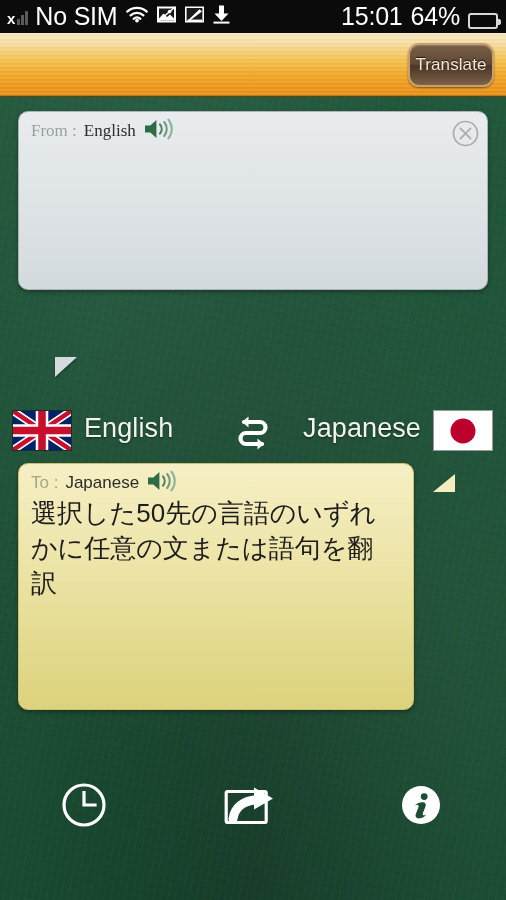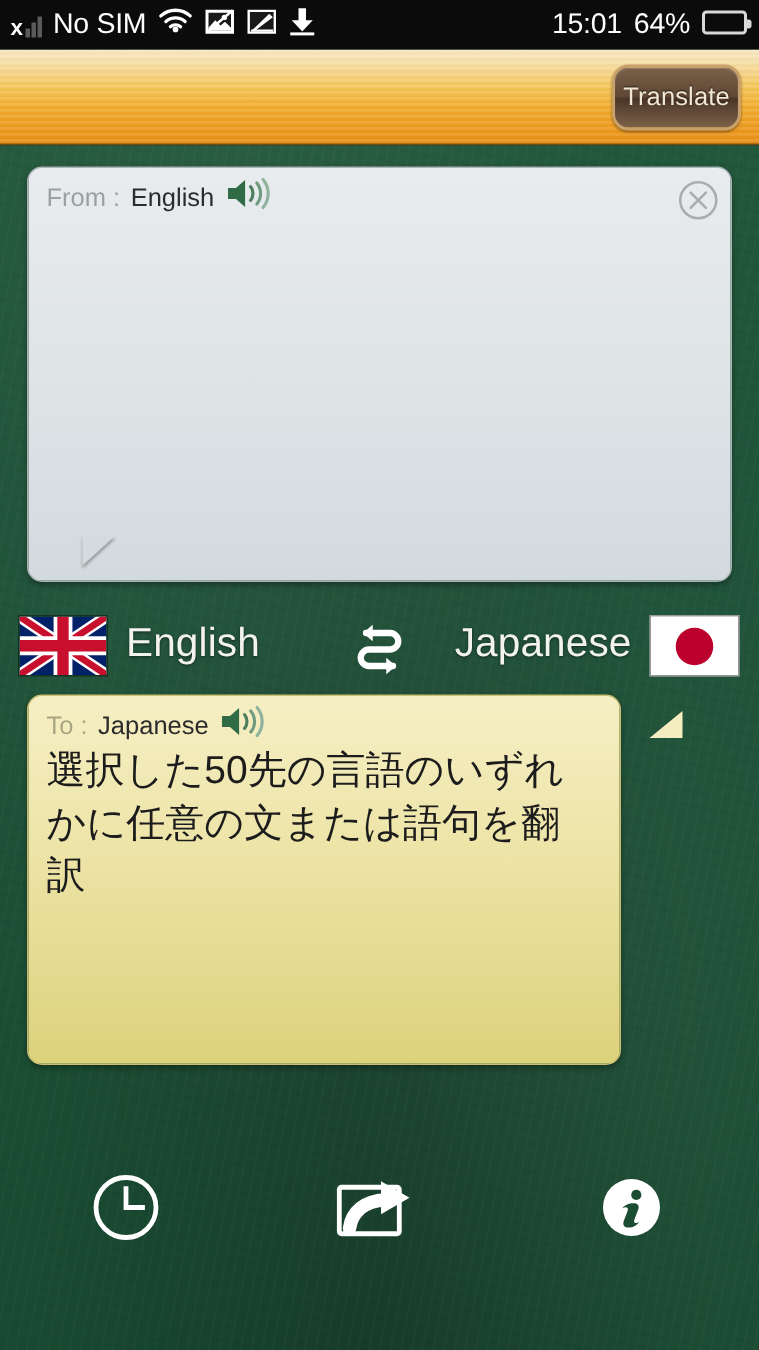--- a/index.html
+++ b/index.html
@@ -49,27 +49,27 @@
   }
   .sb-left {
     display: flex;
     align-items: center;
     padding-left: 7px;
     gap: 7px;
   }
   .sb-right {
     margin-left: auto;
     display: flex;
-    align-items: flex-start;
+    align-items: flex-end;
     gap: 8px;
     padding-right: 8px;
   }
   .sb-text {
     color: #fff;
-    font-size: 19px;
+    font-size: 25px;
     letter-spacing: -0.2px;
     line-height: 1;
   }
   .signal-x {
     position: relative;
     display: flex;
     align-items: flex-end;
     height: 16px;
     gap: 1px;
   }
@@ -156,23 +156,24 @@
 
   
   .bubble {
     position: absolute;
     box-sizing: border-box;
     border-radius: 10px;
     box-shadow: 0 2px 4px rgba(0,0,0,0.35);
   }
   .bubble-in {
     left: 18px; top: 111px;
-    width: 470px; height: 277px;
+    width: 470px; height: 179px;
     background: linear-gradient(180deg, #e8ecee 0%, #dfe4e7 48%, #d3dadd 100%);
     border: 1px solid #aab3b6;
+    font-family: Liberation Serif, serif;
   }
   .tail-in {
     position: absolute;
     left: 55px; top: 357px;
     width: 0; height: 0;
     border-left: 0 solid transparent;
     border-right: 22px solid transparent;
     border-top: 20px solid #d4dadd;
     filter: drop-shadow(0 2px 1px rgba(0,0,0,0.3));
     z-index: 2;

